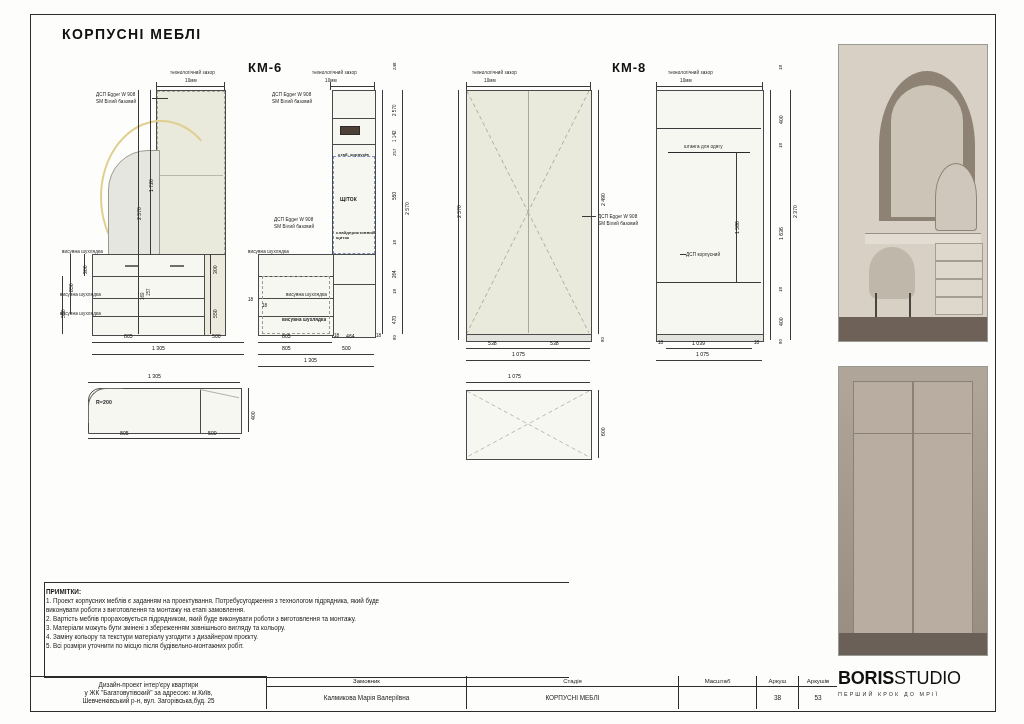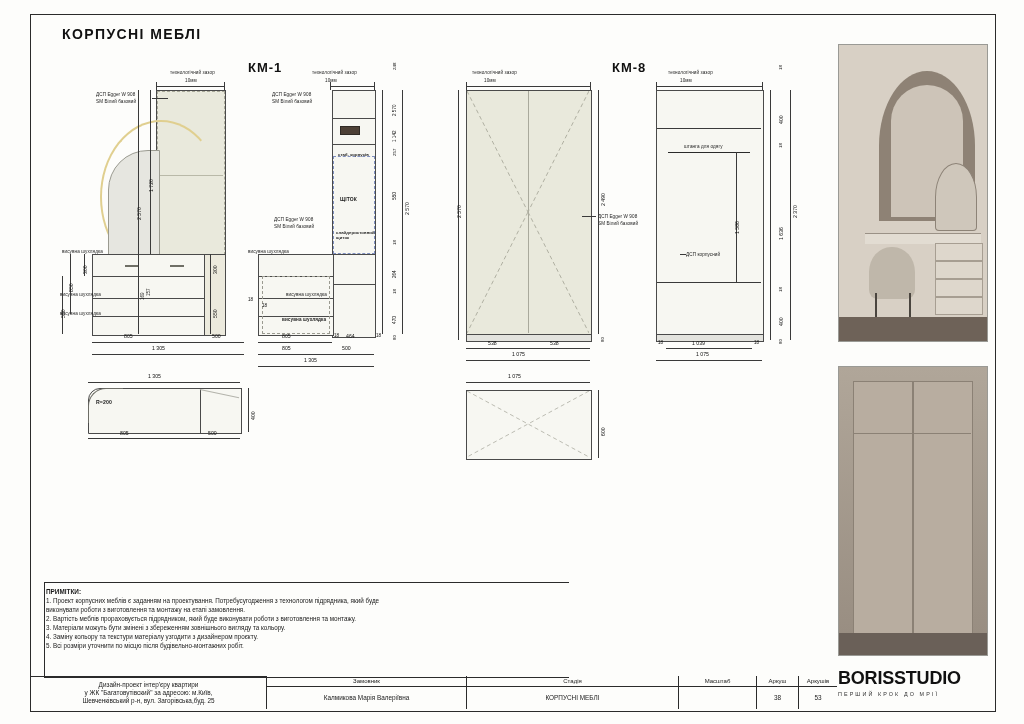--- a/index.html
+++ b/index.html
@@ -68,41 +68,41 @@
   .ph-mirror {
     position:absolute; background:#cfc7bb; border:1px solid #8d8377; border-radius:50% 50% 4px 4px;
   }
   .ph-desk { position:absolute; background:#e2dcd2; border-top:1px solid #9a9186; }
   .ph-chair { position:absolute; background:#bfb7aa; border-radius:48% 48% 18% 18%; }
   .ph-leg { position:absolute; background:#4a453f; width:2px; }
   .ph-drawer { position:absolute; background:#ded7cc; border:1px solid #a79e92; }
   .ph-door { position:absolute; background:#b8ada0; border:1px solid #8b8175; }
   .logo-wrap { position:absolute; left:838px; top:668px; width:150px; }
   .logo-main { font-size:18px; font-weight:700; letter-spacing:-0.2px; color:#111; }
-  .logo-main span.light { font-weight:700; }
+  .logo-main span.light { font-weight:400; }
   .logo-sub { font-size:5.4px; letter-spacing:2.1px; color:#333; margin-top:2px; }
   
   .notes { position:absolute; left:46px; top:588px; width:520px; }
   .notes-title { font-size:6.4px; font-weight:700; margin-bottom:2px; }
   .notes p { margin:0 0 1px 0; font-size:6.3px; line-height:1.28; }
   .notes-box { position:absolute; left:44px; top:582px; width:524px; height:94px; border:1px solid #2b2b2b; border-right:none; border-top:1px solid #2b2b2b; }
   
   .tb { position:absolute; left:31px; top:676px; width:806px; height:33px; }
   .tb-head { position:absolute; box-sizing:border-box; font-size:6px; height:11px; display:flex; align-items:center; justify-content:center; border-right:1px solid #2b2b2b; border-bottom:1px solid #2b2b2b; }
   .tb-body { position:absolute; box-sizing:border-box; font-size:6.4px; height:22px; display:flex; align-items:center; justify-content:center; text-align:center; border-right:1px solid #2b2b2b; padding:0 3px; line-height:1.25; }
 </style>
 </head>
 <body>
 
 <div class="sheet">
   <div class="frame"></div>
   <div class="title">КОРПУСНІ МЕБЛІ</div>
 
   <div>
-    <div class="bigtitle" style="left:248px; top:60px;">КМ-1</div>
+    <div class="bigtitle" style="left:248px; top:60px;">КМ-6</div>
 
     <div class="lbl" style="left:170px; top:70px;">технологічний зазор</div>
     <div class="lbl" style="left:185px; top:78px;">10мм</div>
 
     <div class="ln h1" style="left:156px; top:86px; width:68px;"></div>
     <div class="ln v1" style="left:156px; top:82px; height:8px;"></div>
     <div class="ln v1" style="left:224px; top:82px; height:8px;"></div>
 
     <div class="panel cream" style="left:156px; top:90px; width:68px; height:164px;"></div>
     <div class="ln h1" style="left:157px; top:175px; width:66px; background:#b9b9a8;"></div>

